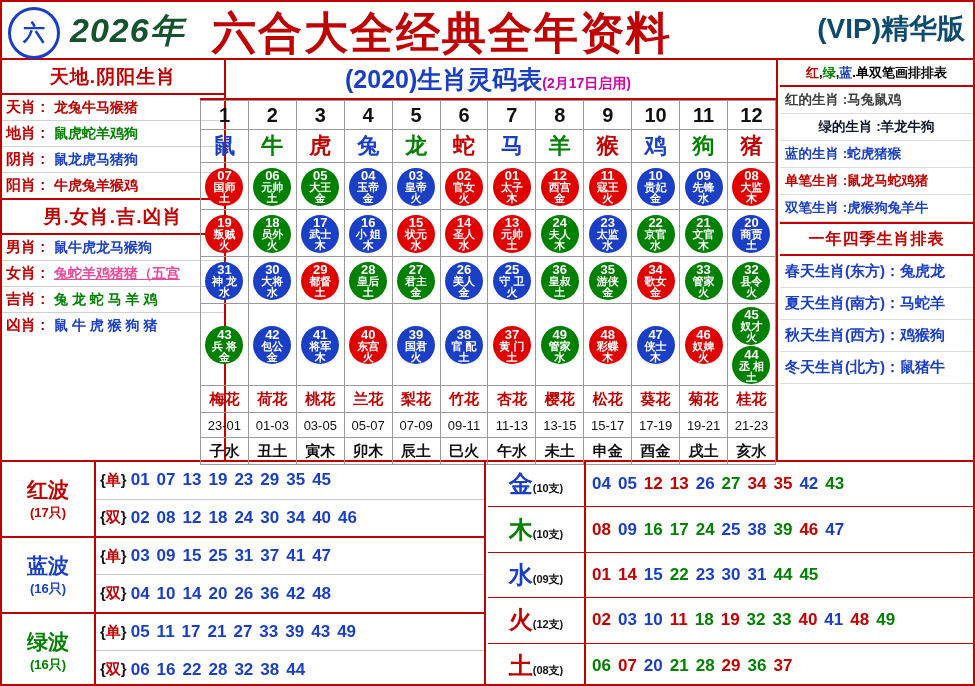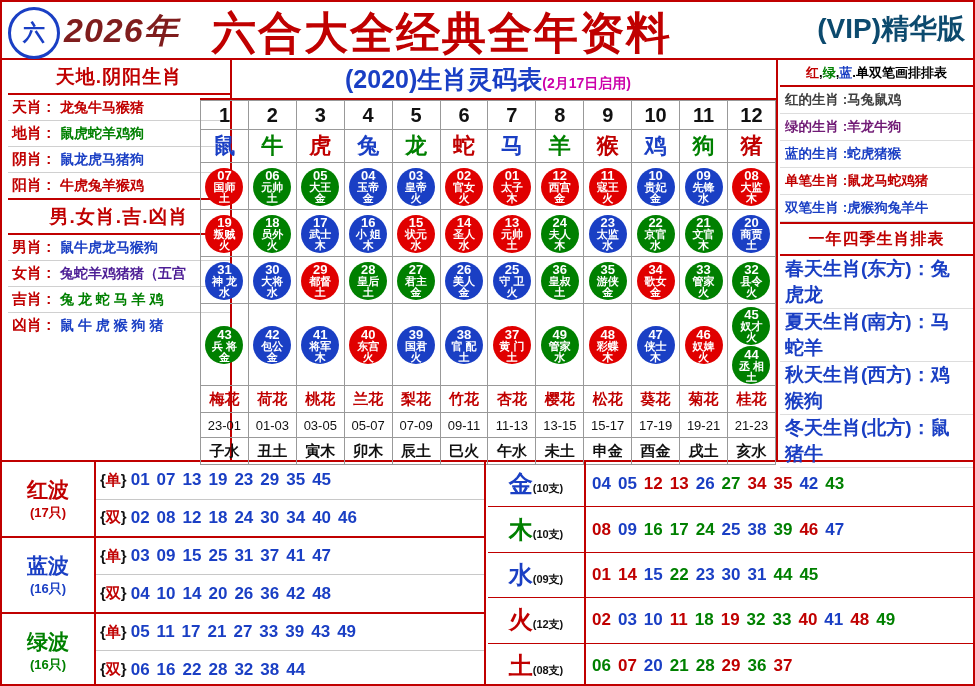--- a/index.html
+++ b/index.html
@@ -8,31 +8,31 @@
     background:#ffffff;
     font-family:"Liberation Sans","DejaVu Sans",sans-serif;
     overflow:hidden;
   }
   .page{position:relative;width:975px;height:686px;box-sizing:border-box;border:2px solid #c00000;}
   
   .hdr{position:relative;height:56px;border-bottom:2px solid #c00000;}
   .logo{position:absolute;left:6px;top:5px;width:46px;height:46px;border-radius:50%;
         border:3px solid #1a3fc4;display:flex;align-items:center;justify-content:center;
         font-size:22px;color:#1a3fc4;font-weight:bold;}
-  .yr{position:absolute;left:62px;top:6px;font-size:34px;font-weight:bold;color:#7f1d1d;
+  .yr{position:absolute;left:68px;top:6px;font-size:34px;font-weight:bold;color:#14532d;
       font-style:italic;letter-spacing:1px;}
   .maintitle{position:absolute;left:210px;top:2px;font-size:44px;font-weight:bold;color:#c00000;
       letter-spacing:2px;}
   .vip{position:absolute;right:8px;top:8px;font-size:28px;font-weight:bold;}
   .vip .v{color:#0c4a6e;}
   .vip .p{color:#0c4a6e;}
 
   
   .body3{position:relative;height:400px;border-bottom:2px solid #c00000;}
-  .colL{position:absolute;left:6px;top:0;width:224px;height:100%;border-right:2px solid #c00000;box-sizing:border-box;}
+  .colL{position:absolute;left:0;top:0;width:224px;height:100%;border-right:2px solid #c00000;box-sizing:border-box;}
   .colM{position:absolute;left:198px;top:0;width:578px;height:100%;border-right:2px solid #c00000;box-sizing:border-box;}
   .colR{position:absolute;left:778px;top:0;right:0;height:100%;box-sizing:border-box;}
 
   
   .lhead{text-align:center;font-size:19px;font-weight:bold;color:#c00000;padding:4px 0 3px;
          border-bottom:2px solid #c00000;letter-spacing:1px;}
   .lrow{display:flex;align-items:center;padding:3px 4px;font-size:14px;border-bottom:1px solid #d0d0d0;}
   .lrow:last-child{border-bottom:none;}
   .lrow .k{width:48px;font-weight:bold;color:#c00000;font-size:15px;flex:none;}
   .lrow .v{font-weight:bold;}
@@ -59,21 +59,21 @@
   .b-green{background:#008000;}
   .flowerrow td{font-size:15px;font-weight:bold;color:#c00000;height:24px;}
   .hourrow td{font-size:13px;color:#111;height:22px;}
   .elrow td{font-size:15px;font-weight:bold;color:#111;height:24px;}
 
   
   .rhead{text-align:center;font-size:13px;font-weight:bold;padding:4px 2px 3px;border-bottom:2px solid #c00000;}
   .rrow{font-size:13.5px;font-weight:bold;padding:4px 5px;border-bottom:1px solid #ddd;}
   .rblock-title{text-align:center;font-size:16px;font-weight:bold;color:#c00000;
      padding:5px 0 4px;border-top:2px solid #c00000;border-bottom:2px solid #c00000;letter-spacing:1px;}
-  .rrow2{font-size:19px;font-weight:bold;color:#1a3fc4;padding:0 5px;border-bottom:1px solid #ddd;}
+  .rrow2{font-size:15px;font-weight:bold;color:#1a3fc4;padding:6px 5px;border-bottom:1px solid #ddd;}
 
   
   .bottom{position:relative;height:222px;}
   .bl{position:absolute;left:0;top:0;width:484px;height:100%;border-right:2px solid #c00000;box-sizing:border-box;}
   .br{position:absolute;left:486px;top:0;right:0;height:100%;box-sizing:border-box;}
   .wave{display:flex;align-items:stretch;border-bottom:2px solid #c00000;height:33.33%;}
   .wave:last-child{border-bottom:none;}
   .wname{width:92px;flex:none;display:flex;flex-direction:column;align-items:center;justify-content:center;
          border-right:2px solid #c00000;}
   .wname .w1{font-size:21px;font-weight:bold;}
@@ -131,21 +131,21 @@
           </div>
         </div>
       <div class="lhead lsep" style="border-top:2px solid #c00000;">男.女肖.吉.凶肖</div>
       <div id="leftRows2">
           <div class="lrow">
             <span class="k">男肖 :</span>
             <span class="v" style="color: rgb(26, 63, 196);">鼠牛虎龙马猴狗</span>
           </div>
           <div class="lrow">
             <span class="k">女肖 :</span>
-            <span class="v" style="color: #4c1d95;">兔蛇羊鸡猪猪（五宫</span>
+            <span class="v" style="color: #ec4899; text-decoration: underline;">兔蛇羊鸡猪猪（五宫</span>
           </div>
           <div class="lrow">
             <span class="k">吉肖 :</span>
             <span class="v" style="color: rgb(0, 128, 0);">兔 龙 蛇 马 羊 鸡</span>
           </div>
           <div class="lrow">
             <span class="k">凶肖 :</span>
             <span class="v" style="color: rgb(26, 63, 196);">鼠 牛 虎 猴 狗 猪</span>
           </div>
         </div>
@@ -482,21 +482,21 @@
           </tbody>
       </table>
     </div>
 
     <div class="colR">
       <div class="rhead">
         <span class="g-red">红</span>,<span class="g-green">绿</span>,<span class="g-blue">蓝</span>.单双笔画排排表
       </div>
       <div id="rightRows">
           <div class="rrow" style="color: #404040;">红的生肖 :马兔鼠鸡</div>
-          <div class="rrow" style="color: #701a75;">绿的生肖 :羊龙牛狗</div>
+          <div class="rrow" style="color: #0f172a; text-align: center;">绿的生肖 :羊龙牛狗</div>
           <div class="rrow" style="color: rgb(26, 63, 196);">蓝的生肖 :蛇虎猪猴</div>
           <div class="rrow" style="color: rgb(192, 0, 0);">单笔生肖 :鼠龙马蛇鸡猪</div>
           <div class="rrow" style="color: rgb(26, 63, 196);">双笔生肖 :虎猴狗兔羊牛</div>
         </div>
       <div class="rblock-title">一年四季生肖排表</div>
       <div id="seasonRows">
           <div class="rrow2">春天生肖(东方)：兔虎龙</div>
           <div class="rrow2">夏天生肖(南方)：马蛇羊</div>
           <div class="rrow2">秋天生肖(西方)：鸡猴狗</div>
           <div class="rrow2">冬天生肖(北方)：鼠猪牛</div>

